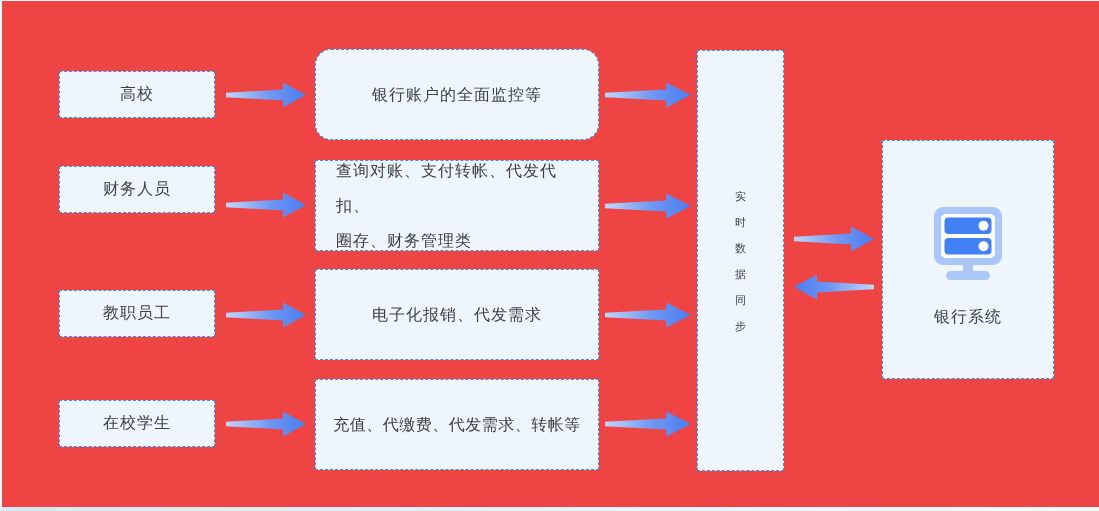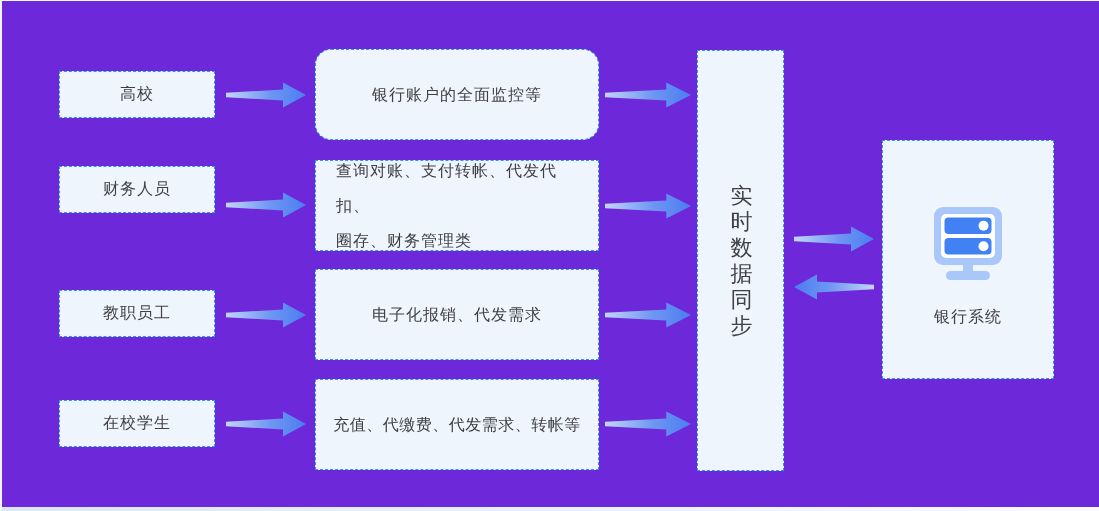--- a/index.html
+++ b/index.html
@@ -5,21 +5,21 @@
   html, body {
     margin: 0;
     padding: 0;
     background: #ffffff;
     font-family: "Liberation Sans", "DejaVu Sans", sans-serif;
   }
   .canvas {
     position: relative;
     width: 1099px;
     height: 511px;
-    background: #6d28d9;
+    background: #ef4444;
     border-left: 2px solid #f1f4f8;
     border-top: 1px solid #fafbfc;
     box-sizing: border-box;
     overflow: hidden;
     color: #3f3f44;
   }
   .bottom-strip {
     position: absolute;
     left: 0; right: 0; bottom: 0;
     height: 4px;
@@ -47,21 +47,21 @@
   .svc-2 { top: 159px; flex-direction: column; align-items: flex-start; justify-content: center; padding: 12px 20px; }
   .svc-3 { top: 268px; }
   .svc-4 { top: 378px; letter-spacing: 0.5px; }
   .svc-line { line-height: 35px; }
 
   .sync-box {
     left: 695px; top: 49px; width: 87px; height: 421px;
   }
   .sync-text {
     width: 20px;
-    font-size: 22px;
+    font-size: 11px;
     line-height: 26px;
     word-break: break-all;
     text-align: center;
     letter-spacing: 0;
   }
 
   .bank-box {
     left: 880px; top: 139px; width: 172px; height: 239px;
     flex-direction: column;
     justify-content: flex-start;

